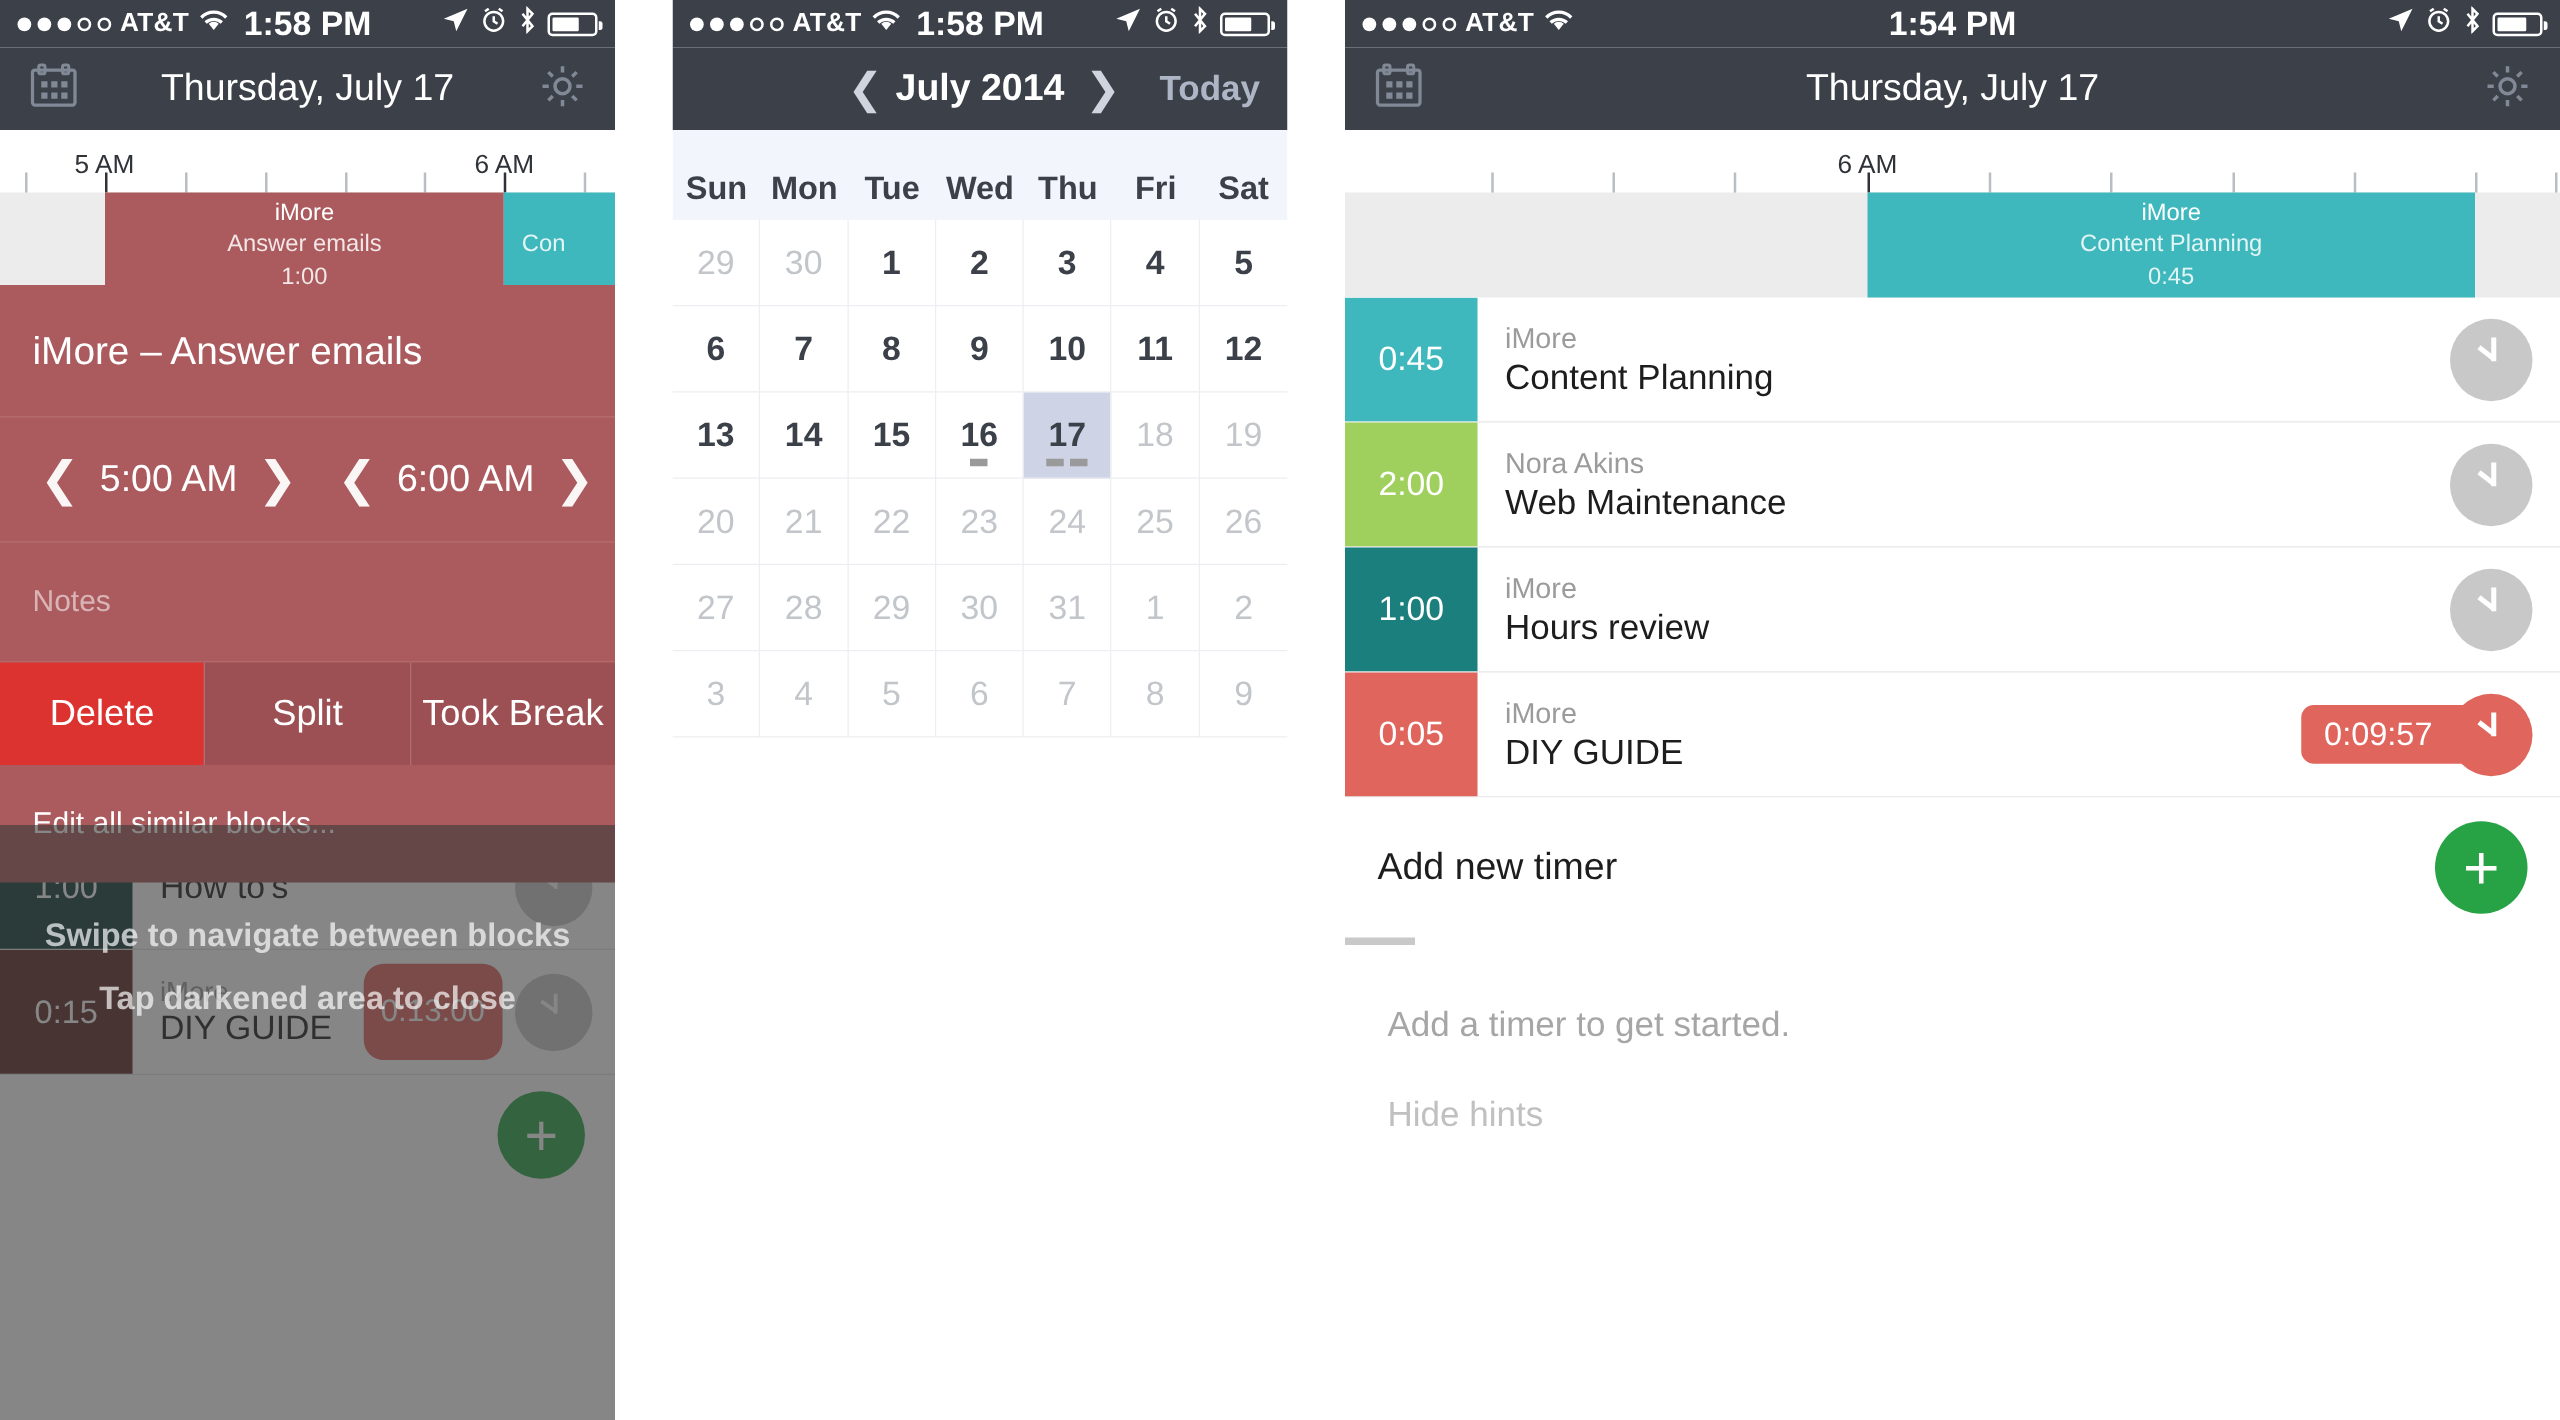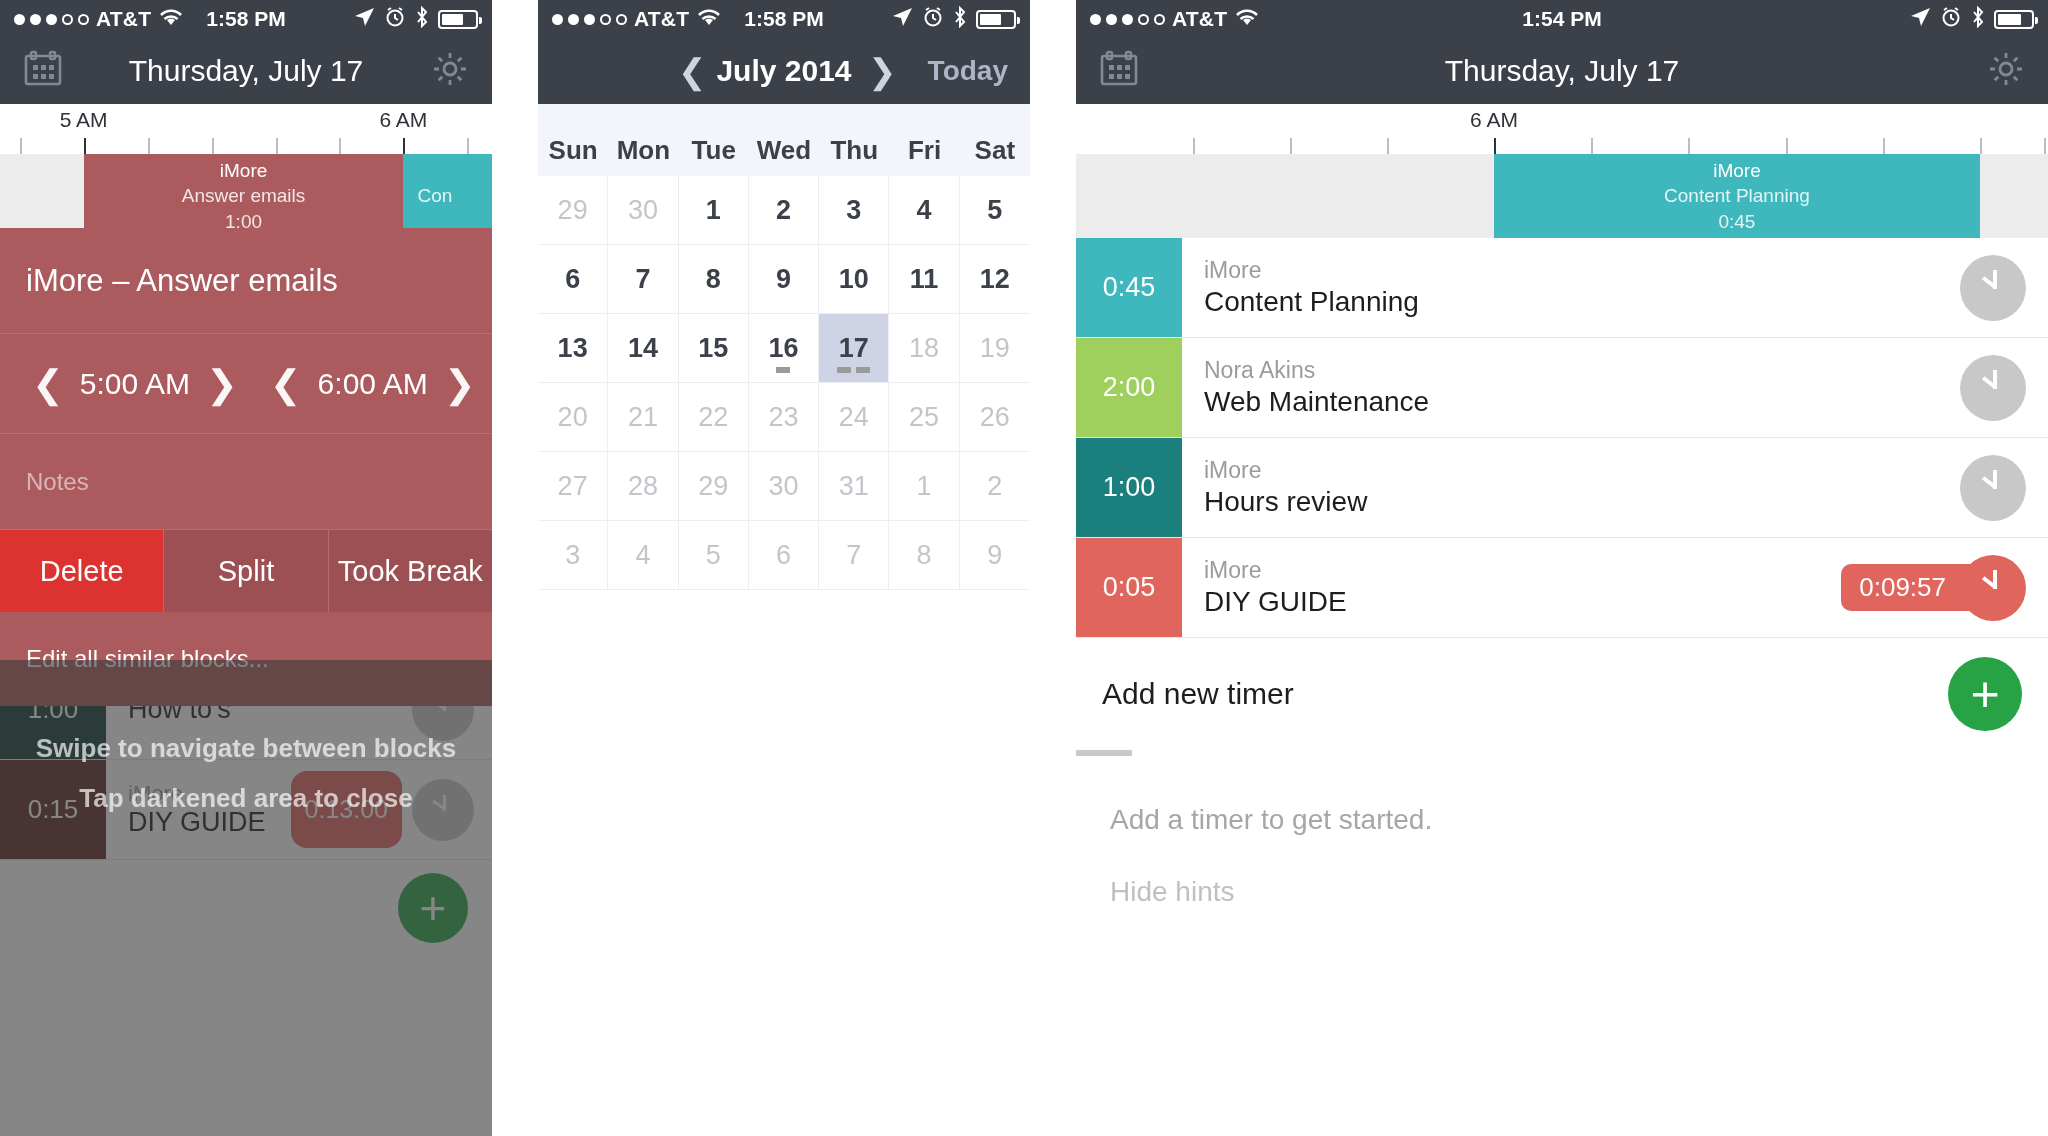--- a/index.html
+++ b/index.html
@@ -21,41 +21,41 @@
   .statusbar {
     height: 38px; background: #3b4049; color: #fff;
     display: flex; align-items: center; padding: 0 14px;
     font-size: 21px; font-weight: bold; position: relative;
   }
   .sb-left { display: flex; align-items: center; gap: 7px; }
   .dots { display:flex; gap:5px; align-items:center; }
   .dot { width: 11px; height: 11px; border-radius: 50%; background:#fff; }
   .dot.empty { background: transparent; border: 2px solid #fff; width:11px; height:11px; }
   .carrier { font-size: 21px; font-weight: bold; letter-spacing: .2px; }
-  .sb-time { position:absolute; left:0; right:0; text-align:center; font-size:21px; font-weight:bold; pointer-events:none;}
+  .sb-time { position:absolute; left:0; right:0; text-align:center; font-size:27px; font-weight:bold; pointer-events:none;}
   .sb-right { margin-left:auto; display:flex; align-items:center; gap:9px; z-index:2;}
   .batt { width: 40px; height: 19px; border: 2px solid #fff; border-radius: 4px; position: relative; padding:2px;}
   .batt::after{ content:""; position:absolute; right:-6px; top:5px; width:3px; height:7px; background:#fff; border-radius:0 2px 2px 0;}
   .batt i { display:block; height:100%; background:#fff; border-radius:1px; }
 
   
   .navbar {
     height: 66px; background: #3b4049; color:#fff;
     display:flex; align-items:center; padding: 0 22px; position:relative;
   }
   .nav-title { position:absolute; left:0; right:0; text-align:center; font-size: 30px; font-weight: 300; color:#fff;}
   .nav-title.bold { font-weight: bold; font-size: 30px;}
   .nav-ico { z-index:2; opacity:.62;}
   .nav-right { margin-left:auto; z-index:2; }
   .today-btn { color:#aeb6c6; font-size:28px; font-weight:bold; z-index:2; margin-left:auto;}
   .chev { font-size: 34px; color:#cfd4de; font-weight:300; z-index:2; line-height:1;}
 
   
   .timeline { position: relative; height: 134px; background:#fff; }
-  .tl-label { position:absolute; font-size: 21px; color:#2f3338; top: 4px; transform: translateX(-50%); }
+  .tl-label { position:absolute; font-size: 21px; color:#2f3338; top: 16px; transform: translateX(-50%); }
   .tl-ticks { position:absolute; left:0; right:0; top:34px; height: 26px; }
   .tick { position:absolute; top:0; width:2px; height:22px; background:#b9bdc4; }
   .tick.major { height: 32px; background:#2f3338; width:2px; }
   .tl-track { position:absolute; left:0; right:0; top:50px; height: 84px; background:#ececec; }
   .tl-block { position:absolute; top:0; height:84px; color:#fff; display:flex; flex-direction:column;
               align-items:center; justify-content:center; font-size:19px; line-height:1.35; overflow:hidden;}
   .tl-block .b-sub { opacity:.85;text-align:right;}
 
   
   .sheet { position:absolute; left:0; right:0; top:228px; background:#ab5a5d; color:#fff; z-index:5;}

